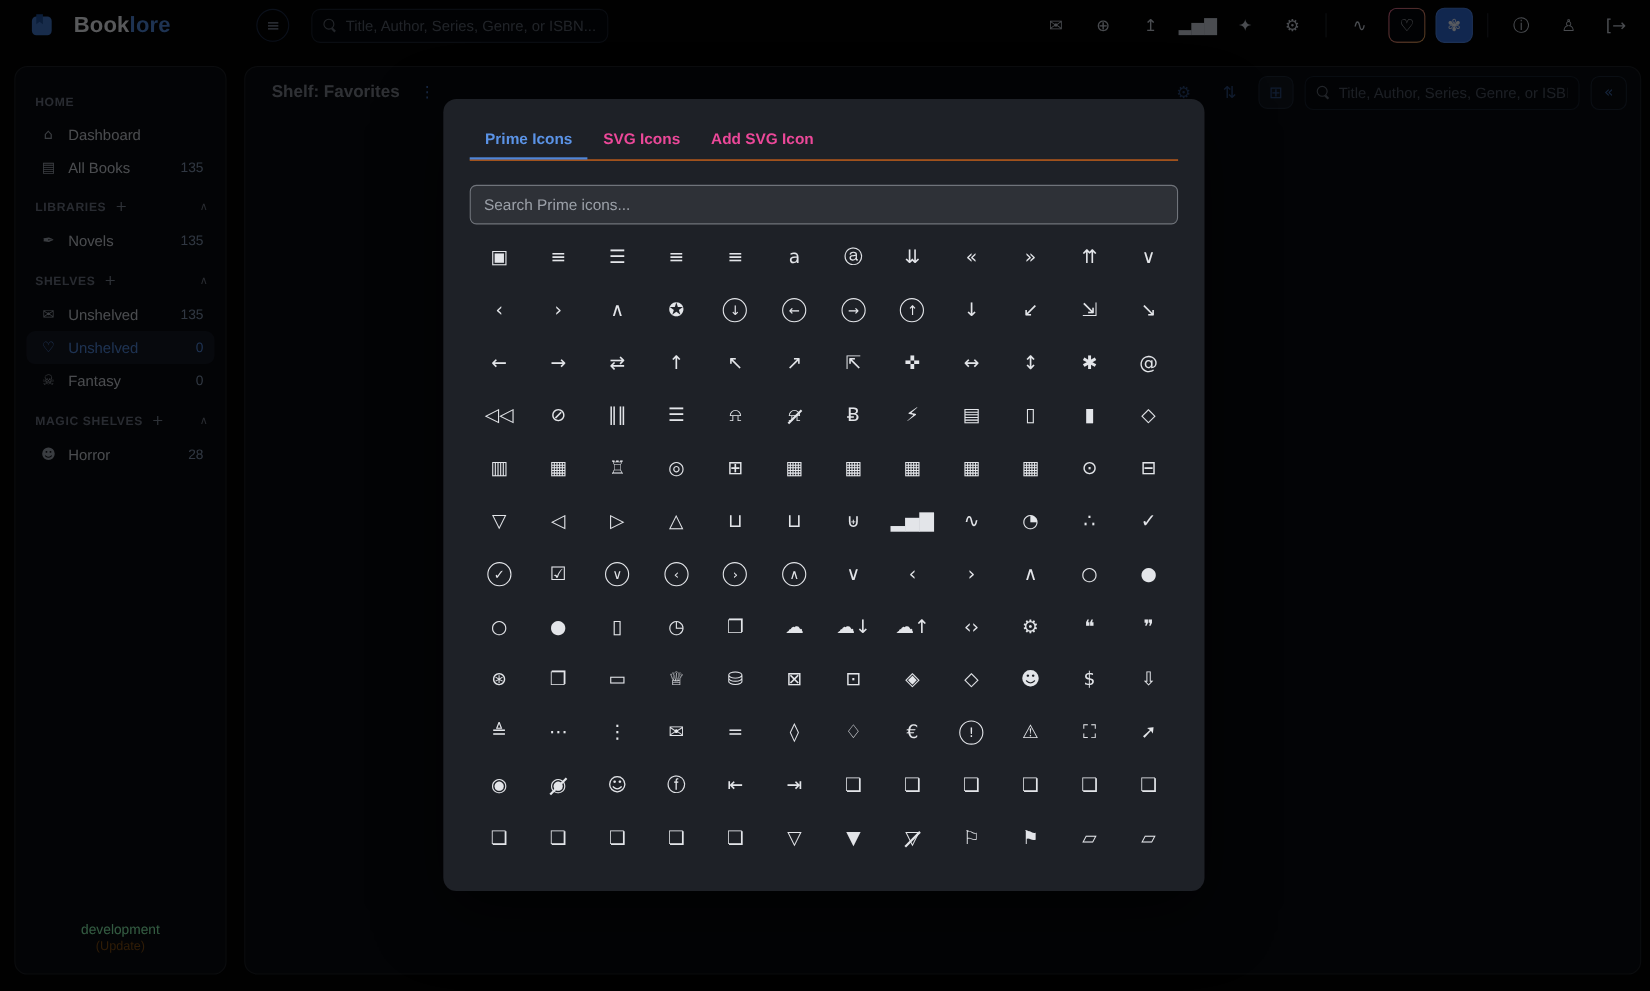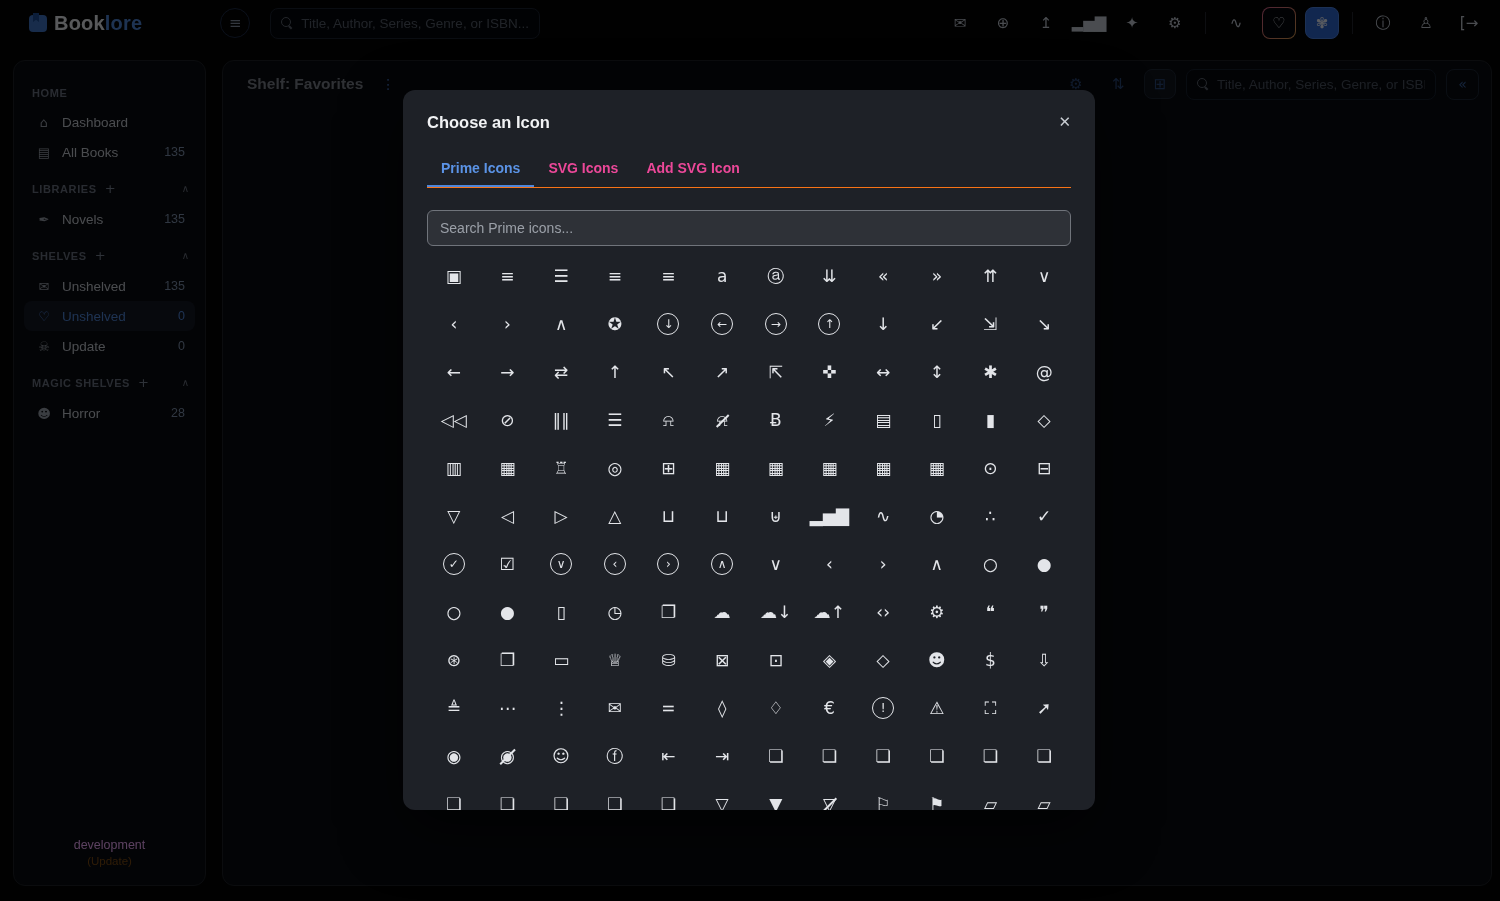--- a/index.html
+++ b/index.html
@@ -8,21 +8,21 @@
     background:#030405;
     font-family:"Liberation Sans", sans-serif;
     color:#e5e7eb;
     position:relative;
   }
   .gi, .icon-glyph { font-family:"DejaVu Sans","Liberation Sans",sans-serif; }
 
   
   .topbar { position:absolute; top:0; left:0; width:1500px; height:46px;
     display:flex; align-items:center; }
-  .logo { display:flex; align-items:center; gap:4px; margin-left:26px; }
+  .logo { display:flex; align-items:center; gap:17px; margin-left:26px; }
   .logo-text { font-size:20px; font-weight:700; color:#e8eaee; letter-spacing:.2px; }
   .logo-text .accent { color:#4f86d8; font-weight:700; }
   .menu-btn { margin-left:78px; width:30px; height:30px; border-radius:50%;
     border:1px solid #1d2a45; background:transparent; color:#8a93a5;
     font-size:15px; display:flex; align-items:center; justify-content:center; cursor:pointer; }
   .tb-search { margin-left:20px; width:270px; height:31px; border:1px solid #1b2230;
     border-radius:8px; display:flex; align-items:center; padding:0 10px; gap:8px; background:#05070b; }
   .mag { position:relative; width:12px; height:12px; flex:0 0 auto; }
   .mag::before { content:''; position:absolute; left:0; top:0; width:8px; height:8px;
     border:1.5px solid #5b626e; border-radius:50%; }
@@ -60,21 +60,21 @@
   .sec-col { margin-left:auto; color:#6b7280; font-size:10px; cursor:pointer; }
   .sb-item { display:flex; align-items:center; gap:10px; height:30px;
     border-radius:8px; padding:0 10px 0 12px; cursor:pointer; color:#c3c8d0; }
   .sb-item .gi { font-size:13px; width:16px; text-align:center; color:#9aa1ac; }
   .sb-item .lbl { font-size:13.5px; }
   .sb-item .cnt { margin-left:auto; font-size:12.5px; color:#7f92ad; }
   .sb-item.active { background:#141824; color:#4f86d8; }
   .sb-item.active .gi { color:#4f86d8; }
   .sb-item.active .cnt { color:#4f86d8; }
   .sb-footer { margin-top:auto; text-align:center; padding-bottom:6px; }
-  .sb-ver { font-size:12.5px; color:#f0abfc; }
+  .sb-ver { font-size:12.5px; color:#86efac; }
   .sb-upd { font-size:11.5px; color:#7c4a12; margin-top:3px; }
 
   
   .main-head { display:flex; align-items:center; height:46px; padding:0 12px 0 24px; }
   .shelf-title { font-size:15.5px; font-weight:600; color:#7d828c; }
   .kebab { margin-left:18px; color:#3f6ab3; font-size:14px; cursor:pointer; }
   .hd-actions { margin-left:auto; display:flex; align-items:center; gap:10px; }
   .hd-ic { width:32px; height:30px; display:flex; align-items:center; justify-content:center;
     color:#2c4a7d; font-size:15px; background:transparent; border:none; cursor:pointer; border-radius:8px; }
   .hd-ic.boxed { background:#10151f; border:1px solid #1e2836; }
@@ -211,21 +211,21 @@
           <span class="lbl">Unshelved</span>
           <span class="cnt">135</span>
         </div>
         <div class="sb-item active">
           <span class="gi">♡</span>
           <span class="lbl">Unshelved</span>
           <span class="cnt">0</span>
         </div>
         <div class="sb-item">
           <span class="gi">☠</span>
-          <span class="lbl">Update</span>
+          <span class="lbl">Fantasy</span>
           <span class="cnt">0</span>
         </div>
       </div>
       <div class="sec">
         <div class="sec-h">
           <span class="sec-l">MAGIC SHELVES</span>
           <span class="sec-add gi">+</span>
           <span class="sec-col gi">∧</span>
         </div>
         <div class="sb-item">
@@ -254,24 +254,20 @@
         <input type="text" placeholder="Title, Author, Series, Genre, or ISBN..." style="">
       </div>
       <button class="hd-collapse gi">«</button>
     </div>
   </div>
 </div>
 
 <div class="overlay"></div>
 
 <div class="modal">
-  <div class="m-head">
-    <span class="m-title">Choose an Icon</span>
-    <button class="m-close gi">✕</button>
-  </div>
   <div class="m-tabs">
       <button class="m-tab active">Prime Icons</button>
       <button class="m-tab">SVG Icons</button>
       <button class="m-tab">Add SVG Icon</button>
     </div>
   <div class="m-search">
     <input type="text" placeholder="Search Prime icons..." style="">
   </div>
   <div class="m-grid">
       <button class="cell">

